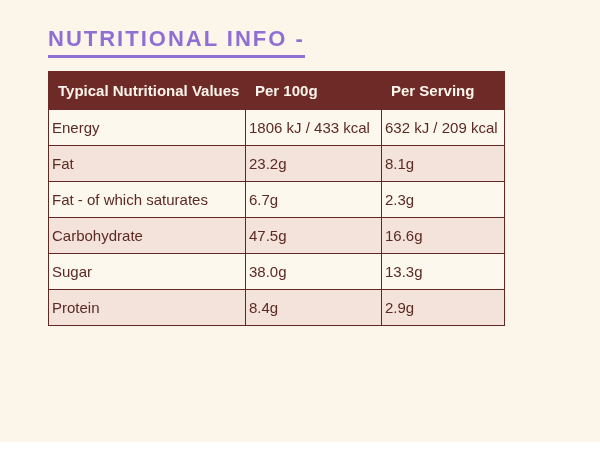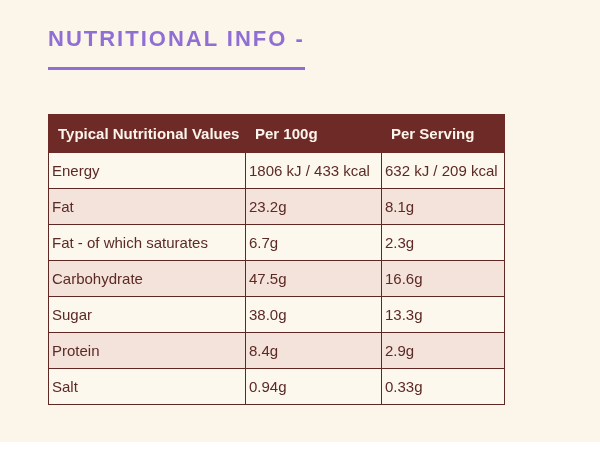--- a/index.html
+++ b/index.html
@@ -19,25 +19,25 @@
     padding: 26px 0 0 48px;
   }
   .page-title {
     display: inline-block;
     margin: 0;
     font-size: 22px;
     font-weight: bold;
     letter-spacing: 2px;
     color: var(--title-accent, #8f6fd4);
     border-bottom: 3px solid var(--title-accent, #8f6fd4);
-    padding-bottom: 15px;
+    padding-bottom: 3px;
     white-space: nowrap;
   }
   table.nutrition {
-    margin-top: 44px;
+    margin-top: 13px;
     border-collapse: collapse;
     table-layout: fixed;
     width: 456px;
   }
   col.c1 { width: 197px; }
   col.c2 { width: 136px; }
   col.c3 { width: 123px; }
   thead th {
     background: var(--header-bg, #6e2a26);
     color: var(--header-text, #fdf4ec);
@@ -104,20 +104,15 @@
       <tr>
         <td>Sugar</td>
         <td>38.0g</td>
         <td>13.3g</td>
       </tr>
       <tr>
         <td>Protein</td>
         <td>8.4g</td>
         <td>2.9g</td>
       </tr>
-      <tr>
-        <td>Salt</td>
-        <td>0.94g</td>
-        <td>0.33g</td>
-      </tr>
     </tbody>
   </table>
 </div>
 
 </body></html>

